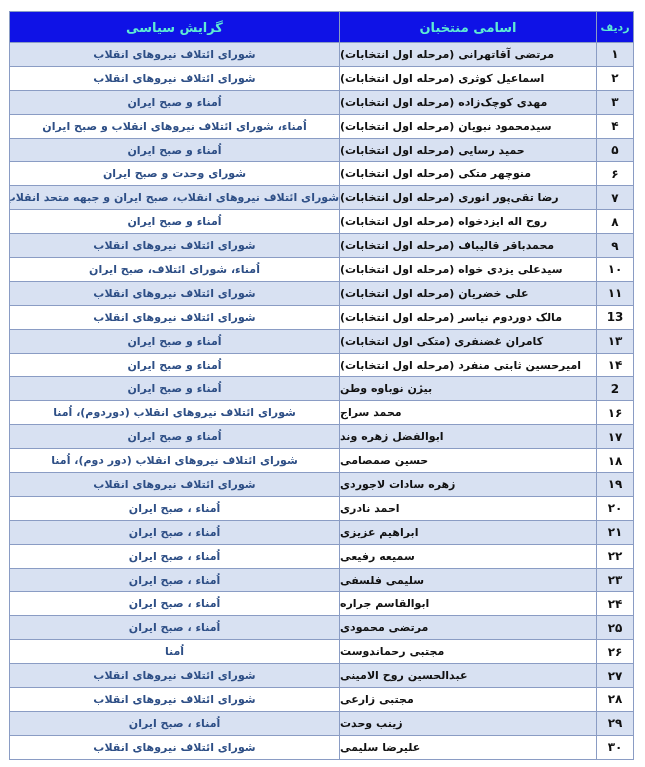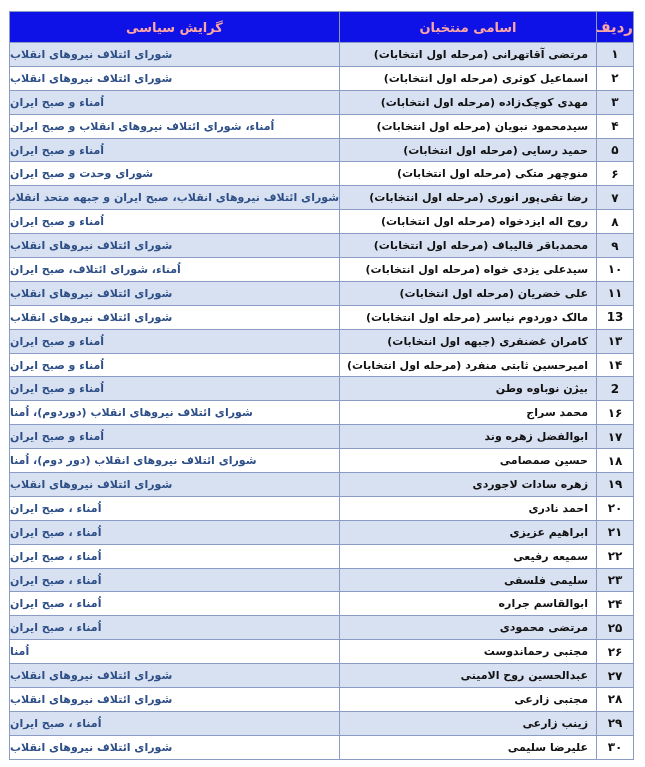--- a/index.html
+++ b/index.html
@@ -26,47 +26,47 @@
       table-layout: fixed;
     }
     th, td {
       border: 1px solid #8a9cc4;
       padding: 0;
       overflow: hidden;
       white-space: nowrap;
     }
     thead th {
       background: #0f12e6;
-      color: #fca5a5;
+      color: #5eead4;
       font-weight: bold;
       height: 30px;
       font-size: 13px;
       text-align: center;
     }
-    thead th.col-num { font-size: 15px; }
+    thead th.col-num { font-size: 11px; }
     tbody td {
       height: 22.9px;
       font-size: 11px;
       font-weight: bold;
     }
     tbody tr.odd td { background: #d8e1f2; }
     tbody tr.even td { background: #ffffff; }
     td.num {
       text-align: center;
       color: #111111;
       font-size: 12px;
     }
     td.name {
-      text-align: right;
+      text-align: left;
       padding-right: 8px;
       color: #111111;
       margin-top: 44px;
     }
     td.affil {
-      text-align: left;
+      text-align: center;
       color: #2e4f86;
     }
     col.c-num { width: 37px; }
     col.c-name { width: 257px; }
     col.c-affil { width: 330px; }
   </style>
 </head>
 <body>
 
 <div class="table-wrap">
@@ -139,21 +139,21 @@
           <td class="name">علی خضریان (مرحله اول انتخابات)</td>
           <td class="affil">شورای ائتلاف نیروهای انقلاب</td>
         </tr>
         <tr class="even">
           <td class="num">13</td>
           <td class="name">مالک دوردوم نیاسر (مرحله اول انتخابات)</td>
           <td class="affil">شورای ائتلاف نیروهای انقلاب</td>
         </tr>
         <tr class="odd">
           <td class="num">۱۳</td>
-          <td class="name">کامران غضنفری (جبهه اول انتخابات)</td>
+          <td class="name">کامران غضنفری (متکی اول انتخابات)</td>
           <td class="affil">اُمناء و صبح ایران</td>
         </tr>
         <tr class="even">
           <td class="num">۱۴</td>
           <td class="name">امیرحسین ثابتی منفرد (مرحله اول انتخابات)</td>
           <td class="affil">اُمناء و صبح ایران</td>
         </tr>
         <tr class="odd">
           <td class="num">2</td>
           <td class="name">بیژن نوباوه وطن</td>
@@ -219,21 +219,21 @@
           <td class="name">عبدالحسین روح الامینی</td>
           <td class="affil">شورای ائتلاف نیروهای انقلاب</td>
         </tr>
         <tr class="even">
           <td class="num">۲۸</td>
           <td class="name">مجتبی زارعی</td>
           <td class="affil">شورای ائتلاف نیروهای انقلاب</td>
         </tr>
         <tr class="odd">
           <td class="num">۲۹</td>
-          <td class="name">زینب زارعی</td>
+          <td class="name">زینب وحدت</td>
           <td class="affil">اُمناء ، صبح ایران</td>
         </tr>
         <tr class="even">
           <td class="num">۳۰</td>
           <td class="name">علیرضا سلیمی</td>
           <td class="affil">شورای ائتلاف نیروهای انقلاب</td>
         </tr>
       </tbody>
   </table>
 </div>

